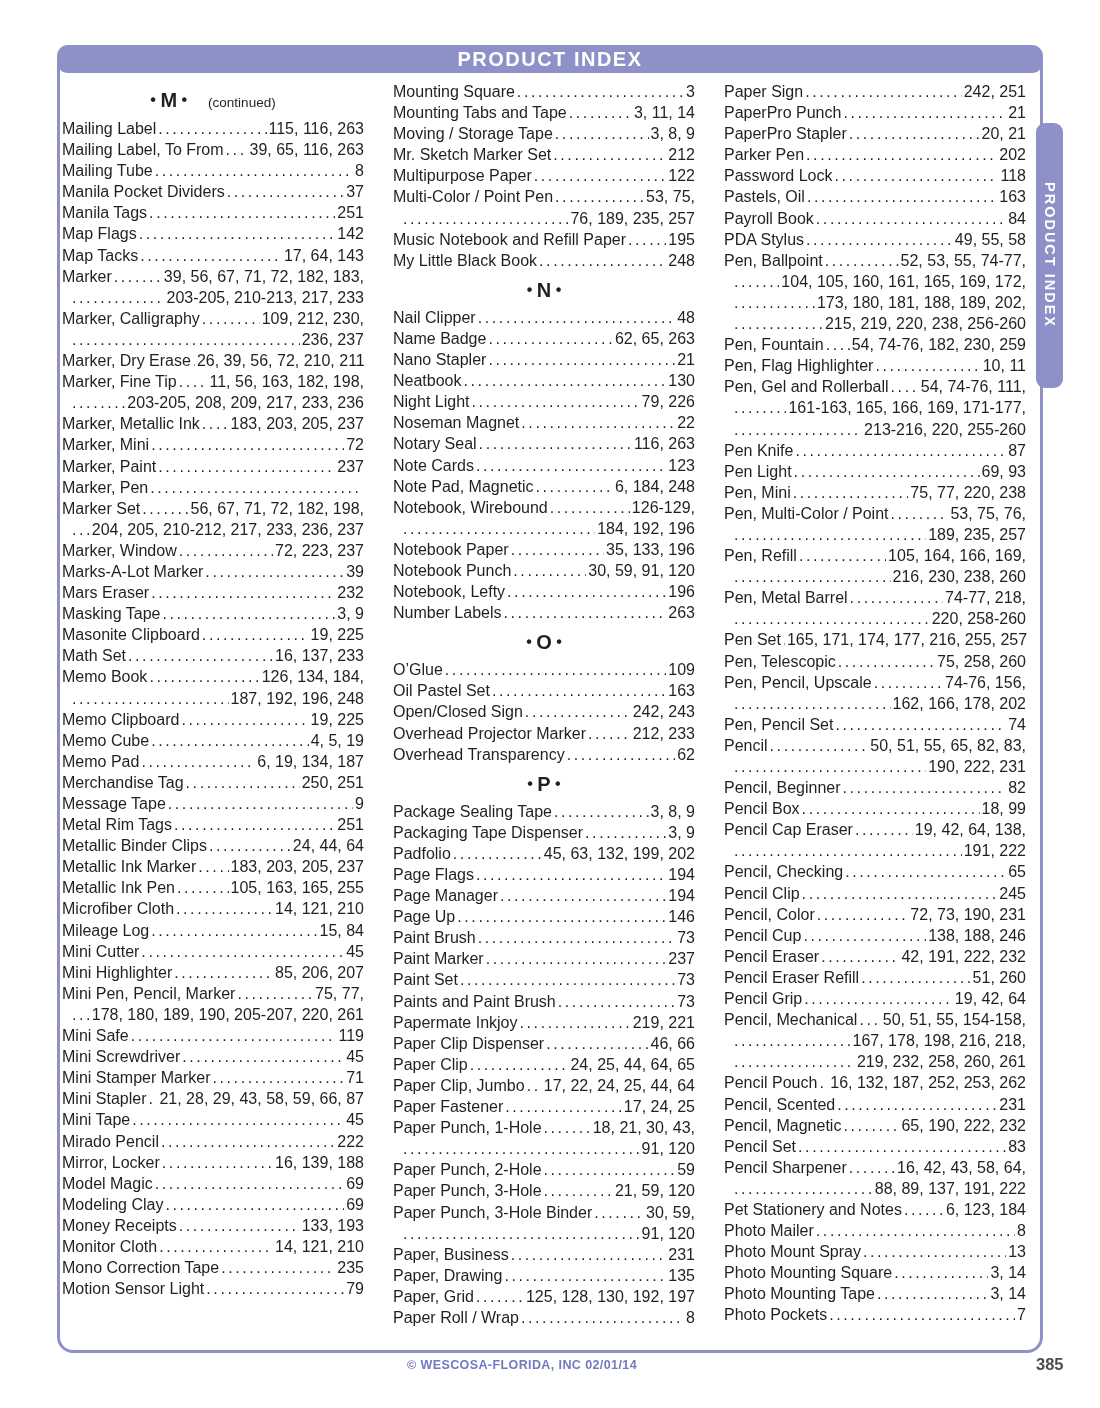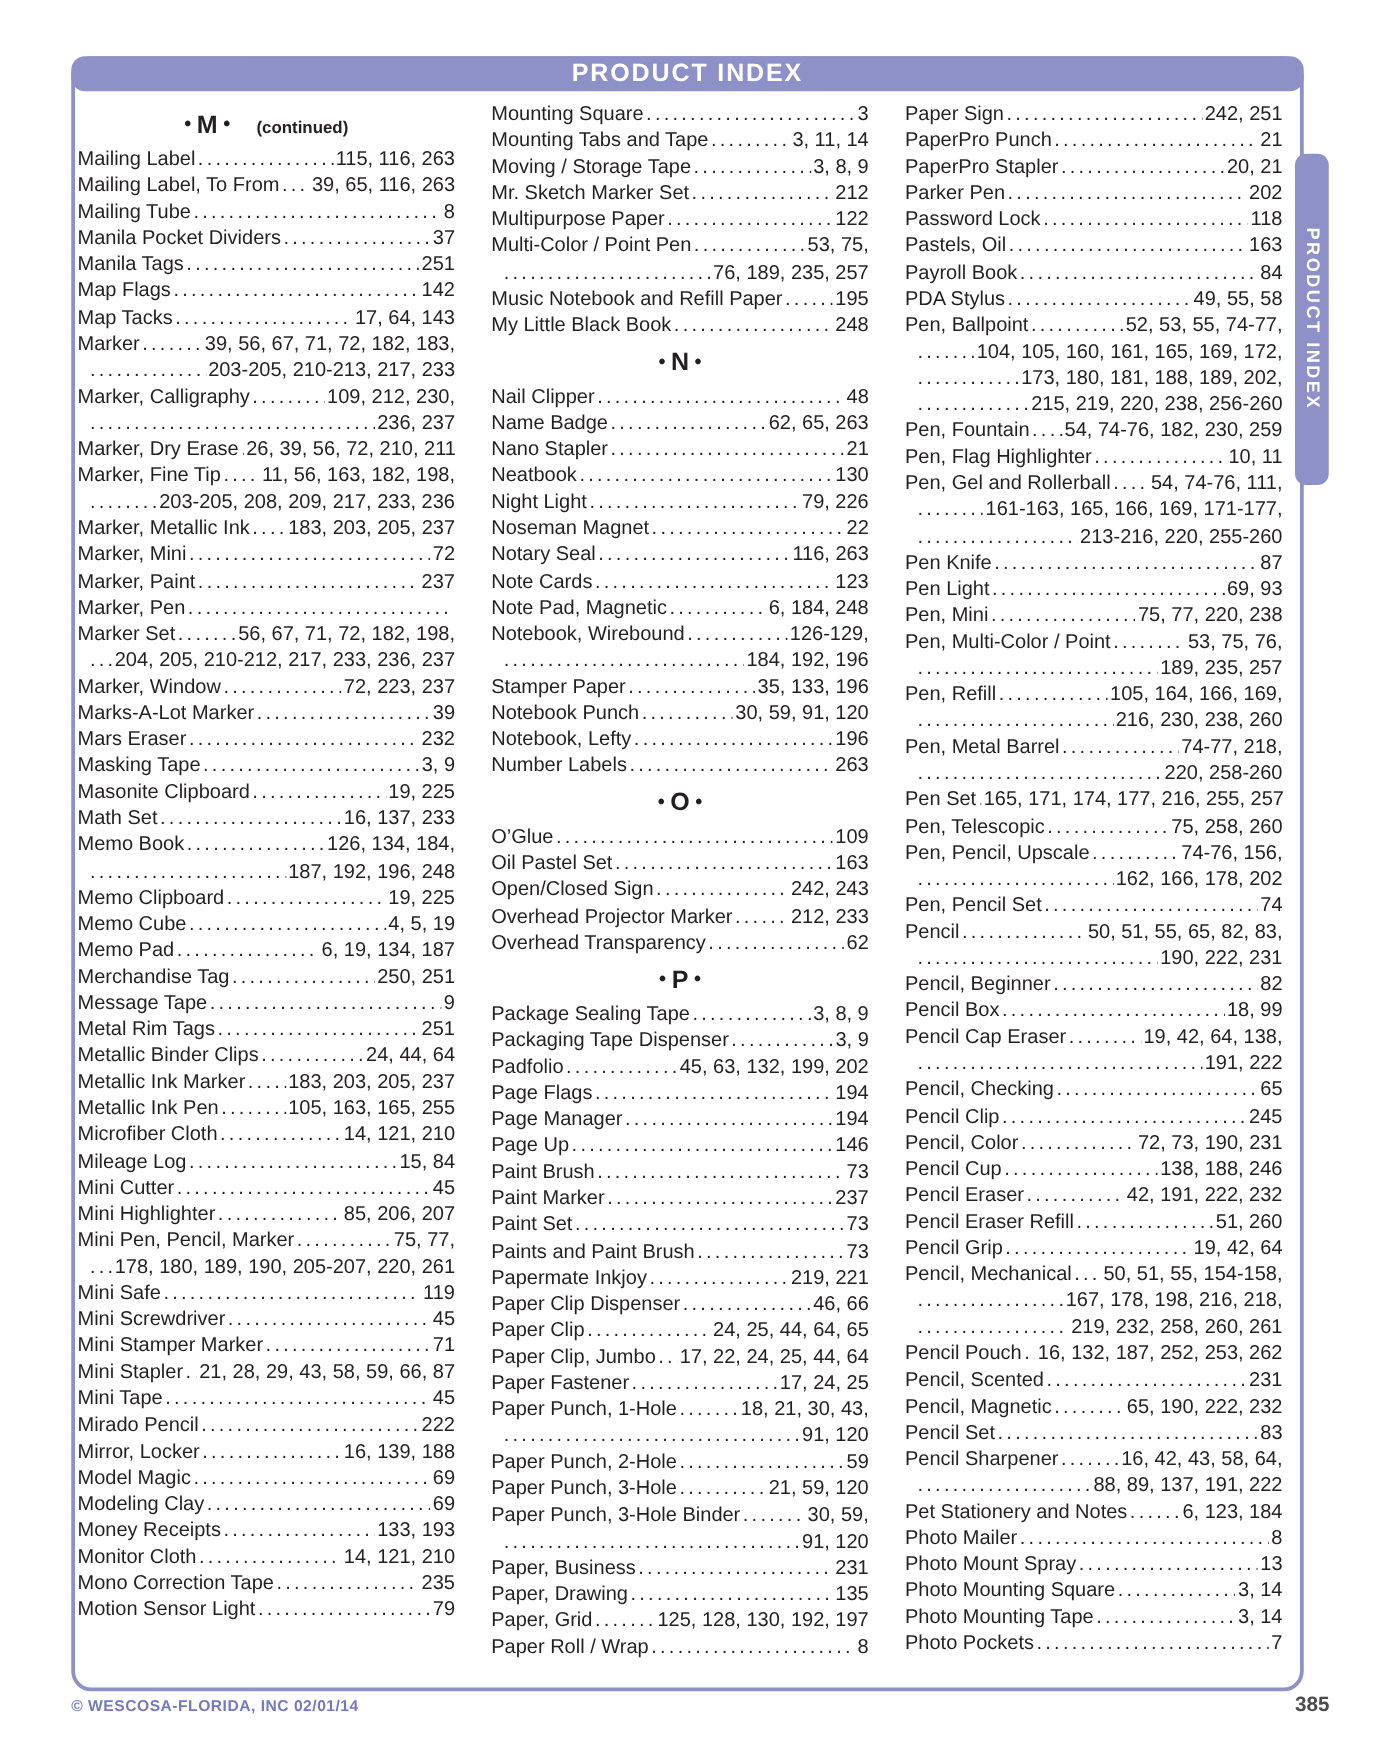--- a/index.html
+++ b/index.html
@@ -35,33 +35,33 @@
     content:"...................................................................";
     letter-spacing:2.6px; padding-left:2px;
   }
   .pg { white-space:nowrap; flex:0 0 auto; padding-left:2px; }
   .row.cont { padding-left:8px; }
 
   .sec { text-align:center; font-weight:bold; line-height:25px; margin:6px 0 3px 0; }
   .sec-label { font-size:20px; }
   .sec-label::before { content:"\2022\00a0"; font-size:16px; vertical-align:2px; }
   .sec-label::after  { content:"\00a0\2022"; font-size:16px; vertical-align:2px; }
-  .sec-note { font-size:13.5px; margin-left:21px; font-weight:bold; }
+  .sec-note { font-size:13.5px; margin-left:21px; font-weight:normal; }
 
   .side-tab {
     position:absolute; left:1036px; top:123px; width:27px; height:265px;
     background:var(--accent); border-radius:9px;
     display:flex; align-items:center; justify-content:center;
   }
   .side-tab span {
     writing-mode:vertical-rl; color:#fff; font-weight:bold;
     font-size:14.5px; letter-spacing:2px; white-space:nowrap;
   }
   .footer-copy {
-    position:absolute; top:1358px; left:57px; width:930px; 
+    position:absolute; top:1358px; left:57px; width:930px; text-align:center;
     color:var(--footer); font-size:12.5px; font-weight:bold; letter-spacing:0.4px;
   }
   .footer-page {
     position:absolute; top:1355px; left:1036px; color:var(--pagenum);
     font-size:16.5px; font-weight:bold;
   }
 </style>
 </head>
 <body>
 
@@ -441,21 +441,21 @@
         <div class="row">
           <span class="nm">Notebook, Wirebound</span>
           <span class="leader"></span>
           <span class="pg">126-129,</span>
         </div>
         <div class="row cont">
           <span class="leader"></span>
           <span class="pg">184, 192, 196</span>
         </div>
         <div class="row">
-          <span class="nm">Stamper Paper</span>
+          <span class="nm">Notebook Paper</span>
           <span class="leader"></span>
           <span class="pg">35, 133, 196</span>
         </div>
         <div class="row">
           <span class="nm">Notebook Punch</span>
           <span class="leader"></span>
           <span class="pg">30, 59, 91, 120</span>
         </div>
         <div class="row">
           <span class="nm">Notebook, Lefty</span>

